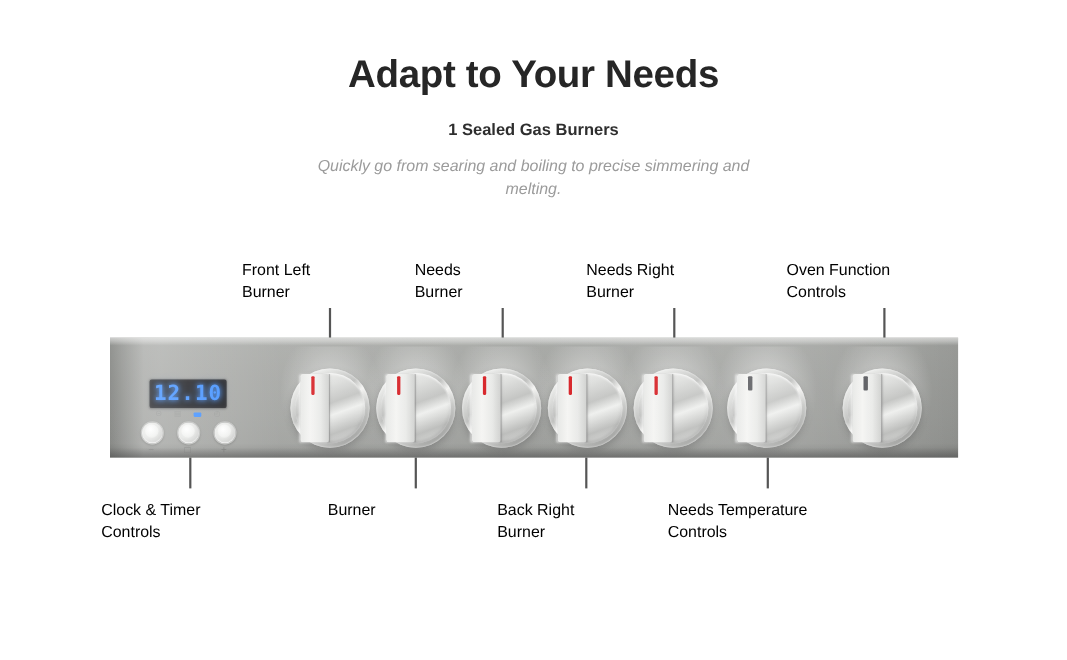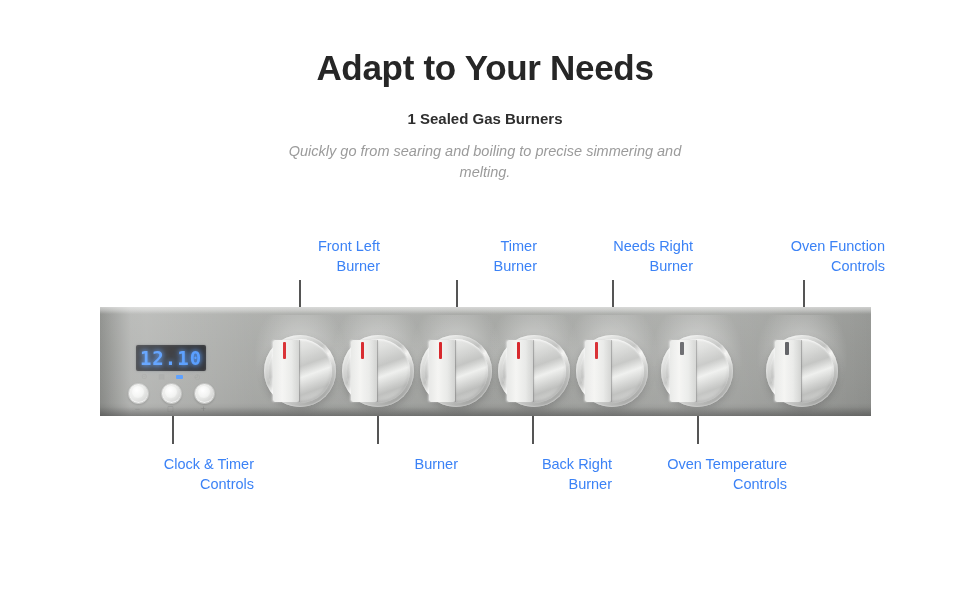--- a/index.html
+++ b/index.html
@@ -22,21 +22,21 @@
   .subtitle{
     font-size:15px;font-weight:bold;color:#2e2e2e;
     margin:0;padding-top:19px;line-height:20px;
   }
   .desc{
     font-size:14.5px;color:#9b9b9b;font-weight:normal;
     margin:0 auto;padding-top:12px;line-height:21px;width:420px;font-style:italic;
   }
 
   
-  .callout{position:absolute;text-align:right;font-size:14.5px;line-height:20px;color:#3b82f6;}
+  .callout{position:absolute;text-align:left;font-size:14.5px;line-height:20px;color:#000000;}
   .callout span{display:block;}
   .leader{position:absolute;width:2px;background:#555555;}
 
   
   .panel{
     position:absolute;left:100px;top:307px;width:771px;height:109px;
     background:
       linear-gradient(to bottom,
         #c9cac8 0px, #d2d3d1 3px, #cbccca 8px,
         #c6c7c5 40px, #c2c3c1 70px, #bdbebc 96px, #a9aaa8 104px, #9b9c9a 109px),
@@ -164,21 +164,21 @@
     <p class="desc">Quickly go from searing and boiling to precise simmering and melting.</p>
   </div>
 
   <div class="callout" style="left:220px;top:236px;width:160px;">
     <span>Front Left</span>
     <span>Burner</span>
   </div>
   <div class="leader" style="left:299px;top:280px;height:28px;"></div>
 
   <div class="callout" style="left:377px;top:236px;width:160px;">
-    <span>Timer</span>
+    <span>Needs</span>
     <span>Burner</span>
   </div>
   <div class="leader" style="left:456px;top:280px;height:28px;"></div>
 
   <div class="callout" style="left:533px;top:236px;width:160px;">
     <span>Needs Right</span>
     <span>Burner</span>
   </div>
   <div class="leader" style="left:612px;top:280px;height:28px;"></div>
 
@@ -353,17 +353,17 @@
   </div>
 
   <div class="leader" style="left:532px;top:416px;height:28px;"></div>
   <div class="callout" style="left:452px;top:454px;width:160px;">
     <span>Back Right</span>
     <span>Burner</span>
   </div>
 
   <div class="leader" style="left:697px;top:416px;height:28px;"></div>
   <div class="callout" style="left:607px;top:454px;width:180px;">
-    <span>Oven Temperature</span>
+    <span>Needs Temperature</span>
     <span>Controls</span>
   </div>
 
 </div>
 
 </body></html>

